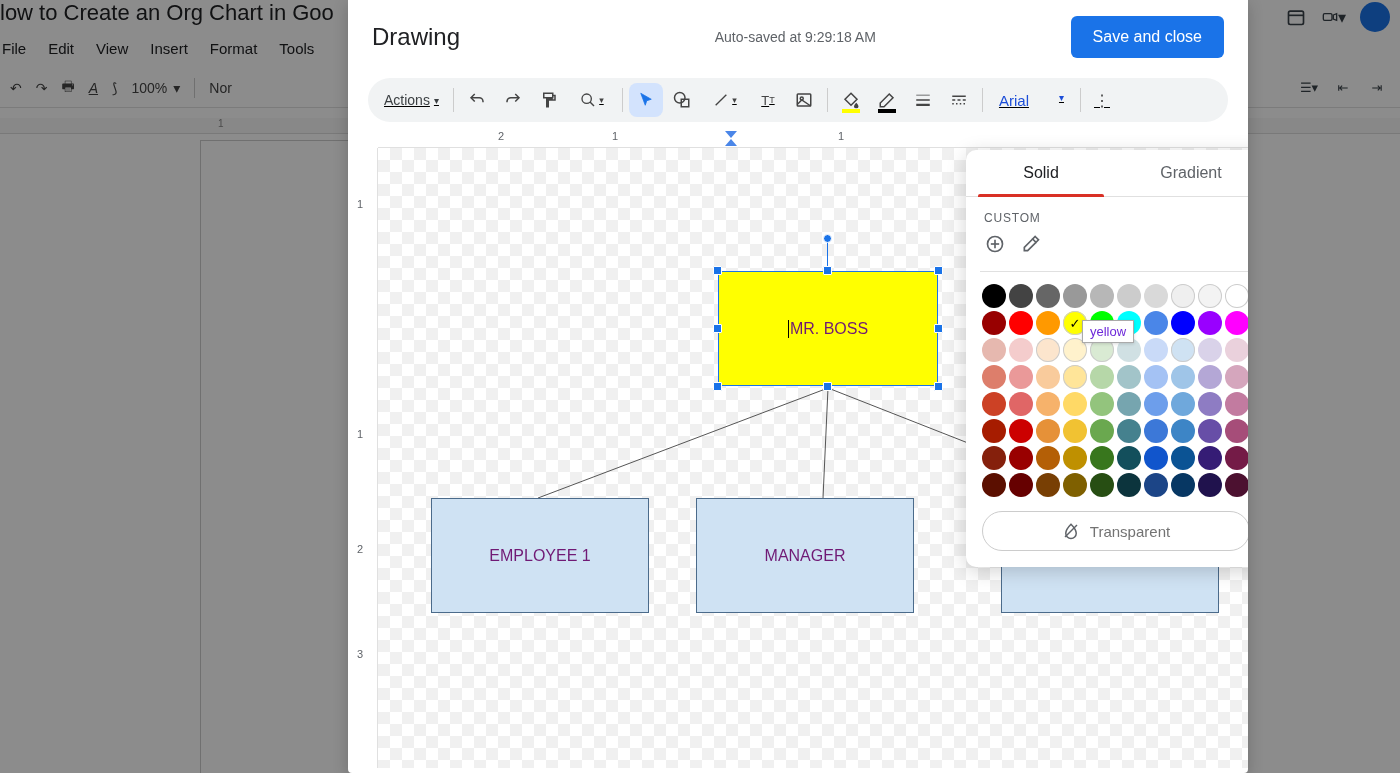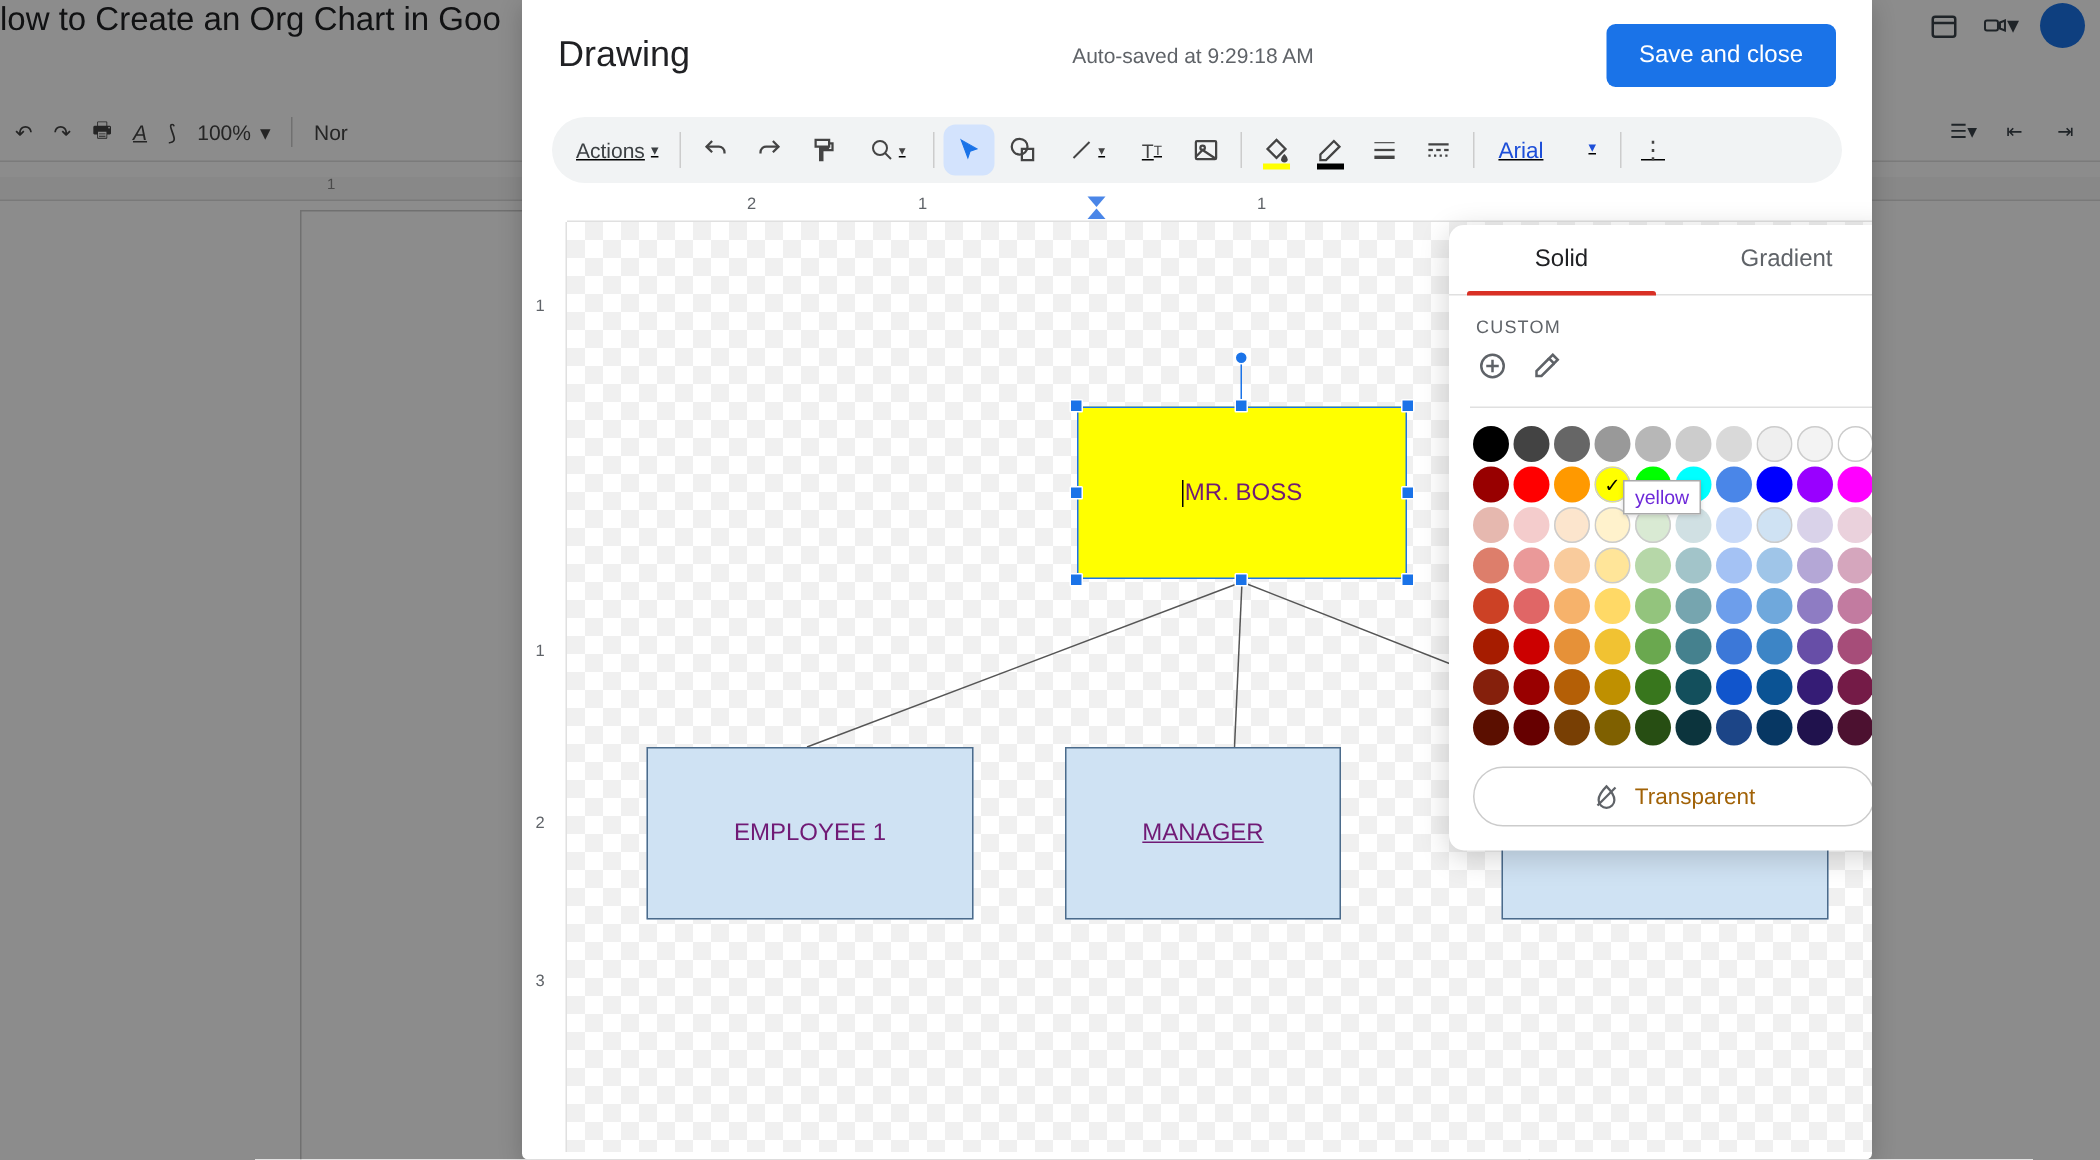--- a/index.html
+++ b/index.html
@@ -61,30 +61,38 @@
 .tab.active::after { content:''; position:absolute; left:12px; right:12px; bottom:-1px; height:3px; background:#d93025; border-radius:2px 2px 0 0;}
 .custom-label { font-size: 12px; letter-spacing: 0.8px; color: #5f6368; padding: 14px 18px 8px 18px; font-weight: 500; }
 .custom-row { display:flex; gap:14px; padding: 0 18px 10px 18px; }
 .custom-row .cico { width:22px; height:22px; display:flex; align-items:center; justify-content:center; color:#5f6368; cursor:pointer; }
 .divider-h { height:1px; background:#e0e0e0; margin: 6px 14px 12px 14px; }
 .swatches { position:relative; display: grid; grid-template-columns: repeat(10, 24px); gap: 3px; padding: 0 16px; }
 .swatch { width: 24px; height: 24px; border-radius: 50%; cursor:pointer; position: relative; }
 .swatch.light { box-shadow: inset 0 0 0 1px #ccc; }
 .swatch .check { position:absolute; inset:0; display:flex; align-items:center; justify-content:center; color:#000; font-size:13px;}
 .tooltip { position: absolute; background:#fff; border:1px solid #aaa; padding:3px 7px; font-size:13px; color:#6d28d9; z-index:60; box-shadow:0 1px 3px rgba(0,0,0,0.15);}
-.transparent-btn { margin: 14px 16px 0 16px; display:flex; align-items:center; justify-content:center; gap:10px; border:1px solid #ccc; border-radius: 22px; padding: 10px; font-size: 15px; color:#a16207; cursor:pointer; }
+.transparent-btn { margin: 14px 16px 0 16px; display:flex; align-items:center; justify-content:center; gap:10px; border:1px solid #ccc; border-radius: 22px; padding: 10px; font-size: 15px; color:#737373; cursor:pointer; }
 
 .docs-right-tools { position: absolute; top: 76px; right: 12px; display:flex; gap:12px; align-items:center; color:#3a4249; font-size:13px;}
 .docs-right-tools .ico { width:22px; height:22px; display:flex; align-items:center; justify-content:center;}
 </style>
 </head>
 <body>
 
 <div class="bg-docs">
   <div class="docs-title">low to Create an Org Chart in Goo</div>
+  <div class="docs-menu">
+    <span>File</span>
+    <span>Edit</span>
+    <span>View</span>
+    <span>Insert</span>
+    <span>Format</span>
+    <span>Tools</span>
+  </div>
   <div class="docs-toolbar">
     <span>↶</span>
     <span>↷</span>
     <span>🖶</span>
     <span style="font-style:italic;text-decoration:underline;">A</span>
     <span>⟆</span>
     <span class="zoom"><span>100%</span> ▾</span>
     <span class="divider"></span>
     <span>Nor</span>
   </div>
@@ -259,21 +267,21 @@
       <div class="sel-handle" style="top:118px;left:556px;"></div>
       <div class="sel-handle" style="top:176px;left:335px;"></div>
       <div class="sel-handle" style="top:176px;left:556px;"></div>
       <div class="sel-handle" style="top:234px;left:335px;"></div>
       <div class="sel-handle" style="top:234px;left:445px;"></div>
       <div class="sel-handle" style="top:234px;left:556px;"></div>
 
       <div class="shape" style="top:350px; left:53px; width:218px; height:115px;">
           <span>EMPLOYEE 1</span>
         </div>
-      <div class="shape" style="top:350px; left:332px; width:184px; height:115px;text-decoration:underline;">
+      <div class="shape" style="top:350px; left:318px; width:218px; height:115px;">
           <span>MANAGER</span>
         </div>
       <div class="shape" style="top:350px; left:623px; width:218px; height:115px;">
           <span>EMPLOYEE 2</span>
         </div>
 
       <div class="color-popup">
         <div class="tabs">
           <div class="tab active">Solid</div>
           <div class="tab">Gradient</div>

